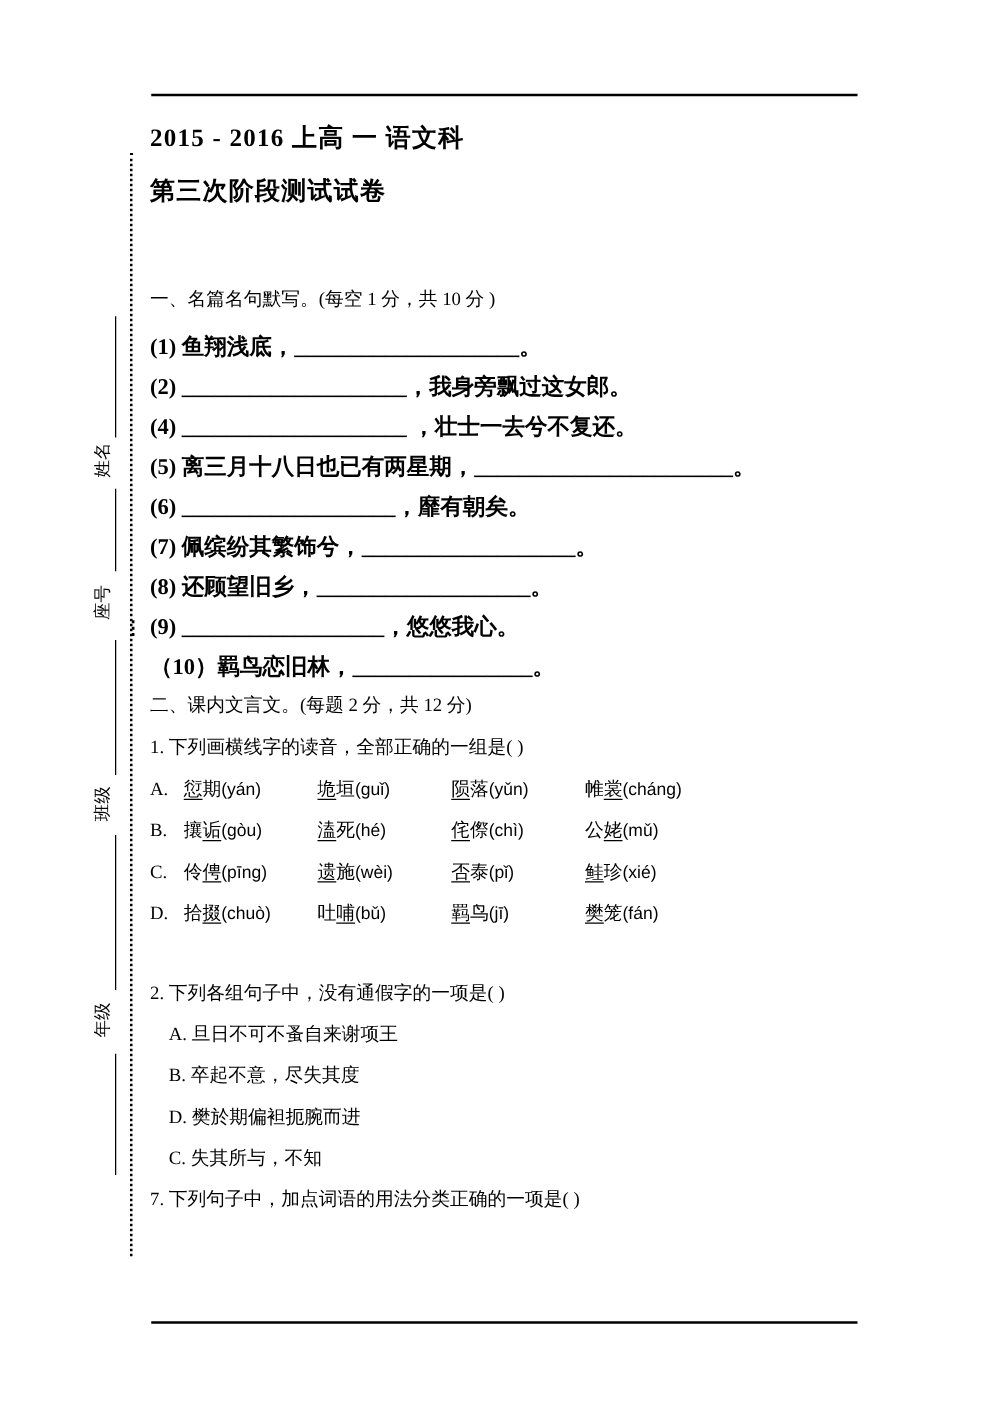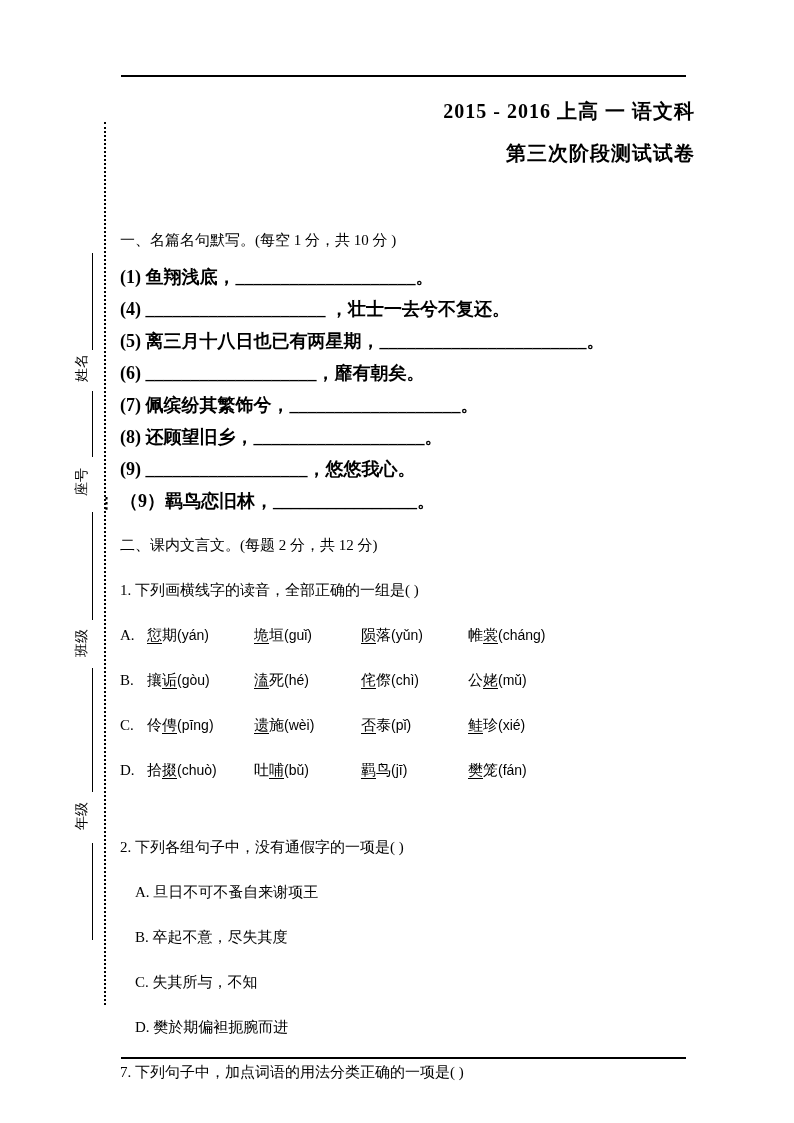--- a/index.html
+++ b/index.html
@@ -18,26 +18,26 @@
   #seg-3{top:512px;height:108px;}
   #seg-4{top:668px;height:124px;}
   #seg-5{top:843px;height:97px;}
   .seal-label{
     position:absolute;left:82px;font-size:14px;white-space:nowrap;
     transform:translate(-50%,-50%) rotate(-90deg);
   }
   #mlabel-0{top:368px;} #mlabel-1{top:482px;} #mlabel-2{top:643px;} #mlabel-3{top:816px;}
   #fold-ellipsis{position:absolute;left:99px;top:495px;font-size:15px;font-weight:bold;line-height:16px;}
   #content{position:absolute;left:120px;top:96px;width:575px;}
-  .title{font-size:20px;font-weight:bold;text-align:right;line-height:30px;letter-spacing:1px;}
+  .title{font-size:20px;font-weight:bold;text-align:left;line-height:30px;letter-spacing:1px;}
   #title-2{margin-top:12px;}
   #s1-heading{margin-top:56px;font-size:15px;height:33px;line-height:33px;}
   #s1-items{margin-top:4px;}
   .l1{height:32px;line-height:32px;font-size:18px;white-space:nowrap;font-weight:bold;}
-  .l2{height:33px;line-height:33px;font-size:15px;white-space:nowrap;margin-top:12px;}
+  .l2{height:33px;line-height:33px;font-size:15px;white-space:nowrap;}
   .indent{padding-left:15px;font-family:Liberation Serif, serif;}
   .sp{height:32px;}
   .optlab{display:inline-block;width:27px;}
   .wfix{display:inline-block;width:107px;}
   .uc{text-decoration:underline;text-underline-offset:3px;}
   .py{font-family:Liberation Sans, sans-serif;font-size:14px;}
 </style>
 </head>
 <body>
 
@@ -60,41 +60,42 @@
   <span id="mlabel-3" class="seal-label">年级</span>
   <span id="fold-ellipsis">⋮</span>
 
   <div id="content">
     <div id="title-1" class="title">2015 - 2016 上高 一 语文科</div>
     <div id="title-2" class="title">第三次阶段测试试卷</div>
 
     <div id="s1-heading">一、名篇名句默写。(每空 1 分，共 10 分 )</div>
     <div id="s1-items">
         <div class="l1">(1) 鱼翔浅底，____________________。</div>
+        <div class="l1">(2) ____________________，我身旁飘过这女郎。</div>
         <div class="l1">(4) ____________________ ，壮士一去兮不复还。</div>
         <div class="l1">(5) 离三月十八日也已有两星期，_______________________。</div>
         <div class="l1">(6) ___________________，靡有朝矣。</div>
         <div class="l1">(7) 佩缤纷其繁饰兮，___________________。</div>
         <div class="l1">(8) 还顾望旧乡，___________________。</div>
         <div class="l1">(9) __________________，悠悠我心。</div>
-        <div class="l1">（9）羁鸟恋旧林，________________。</div>
+        <div class="l1">（10）羁鸟恋旧林，________________。</div>
       </div>
 
     <div class="l2">二、课内文言文。(每题 2 分，共 12 分)</div>
     <div class="l2">1. 下列画横线字的读音，全部正确的一组是(      )</div>
     <div id="q1-options">
         <div class="l2"><span class="optlab">A.</span><span class="wfix"><span class="uc">愆</span><span>期</span><span class="py">(yán)</span></span><span class="wfix"><span class="uc">垝</span><span>垣</span><span class="py">(guǐ)</span></span><span class="wfix"><span class="uc">陨</span><span>落</span><span class="py">(yǔn)</span></span><span class=""><span>帷</span><span class="uc">裳</span><span class="py">(cháng)</span></span></div>
         <div class="l2"><span class="optlab">B.</span><span class="wfix"><span>攘</span><span class="uc">诟</span><span class="py">(gòu)</span></span><span class="wfix"><span class="uc">溘</span><span>死</span><span class="py">(hé)</span></span><span class="wfix"><span class="uc">侘</span><span>傺</span><span class="py">(chì)</span></span><span class=""><span>公</span><span class="uc">姥</span><span class="py">(mǔ)</span></span></div>
         <div class="l2"><span class="optlab">C.</span><span class="wfix"><span>伶</span><span class="uc">俜</span><span class="py">(pīng)</span></span><span class="wfix"><span class="uc">遗</span><span>施</span><span class="py">(wèi)</span></span><span class="wfix"><span class="uc">否</span><span>泰</span><span class="py">(pǐ)</span></span><span class=""><span class="uc">鲑</span><span>珍</span><span class="py">(xié)</span></span></div>
         <div class="l2"><span class="optlab">D.</span><span class="wfix"><span>拾</span><span class="uc">掇</span><span class="py">(chuò)</span></span><span class="wfix"><span>吐</span><span class="uc">哺</span><span class="py">(bǔ)</span></span><span class="wfix"><span class="uc">羁</span><span>鸟</span><span class="py">(jī)</span></span><span class=""><span class="uc">樊</span><span>笼</span><span class="py">(fán)</span></span></div>
       </div>
     <div class="sp"></div>
     <div class="l2">2. 下列各组句子中，没有通假字的一项是(      )</div>
     <div id="q2-options">
         <div class="l2 indent">A. 旦日不可不蚤自来谢项王</div>
         <div class="l2 indent">B. 卒起不意，尽失其度</div>
+        <div class="l2 indent">D. 樊於期偏袒扼腕而进</div>
         <div class="l2 indent">C. 失其所与，不知</div>
-        <div class="l2 indent">D. 樊於期偏袒扼腕而进</div>
       </div>
     <div class="l2">7. 下列句子中，加点词语的用法分类正确的一项是(      )</div>
   </div>
 
 </div>
 
 </body></html>

